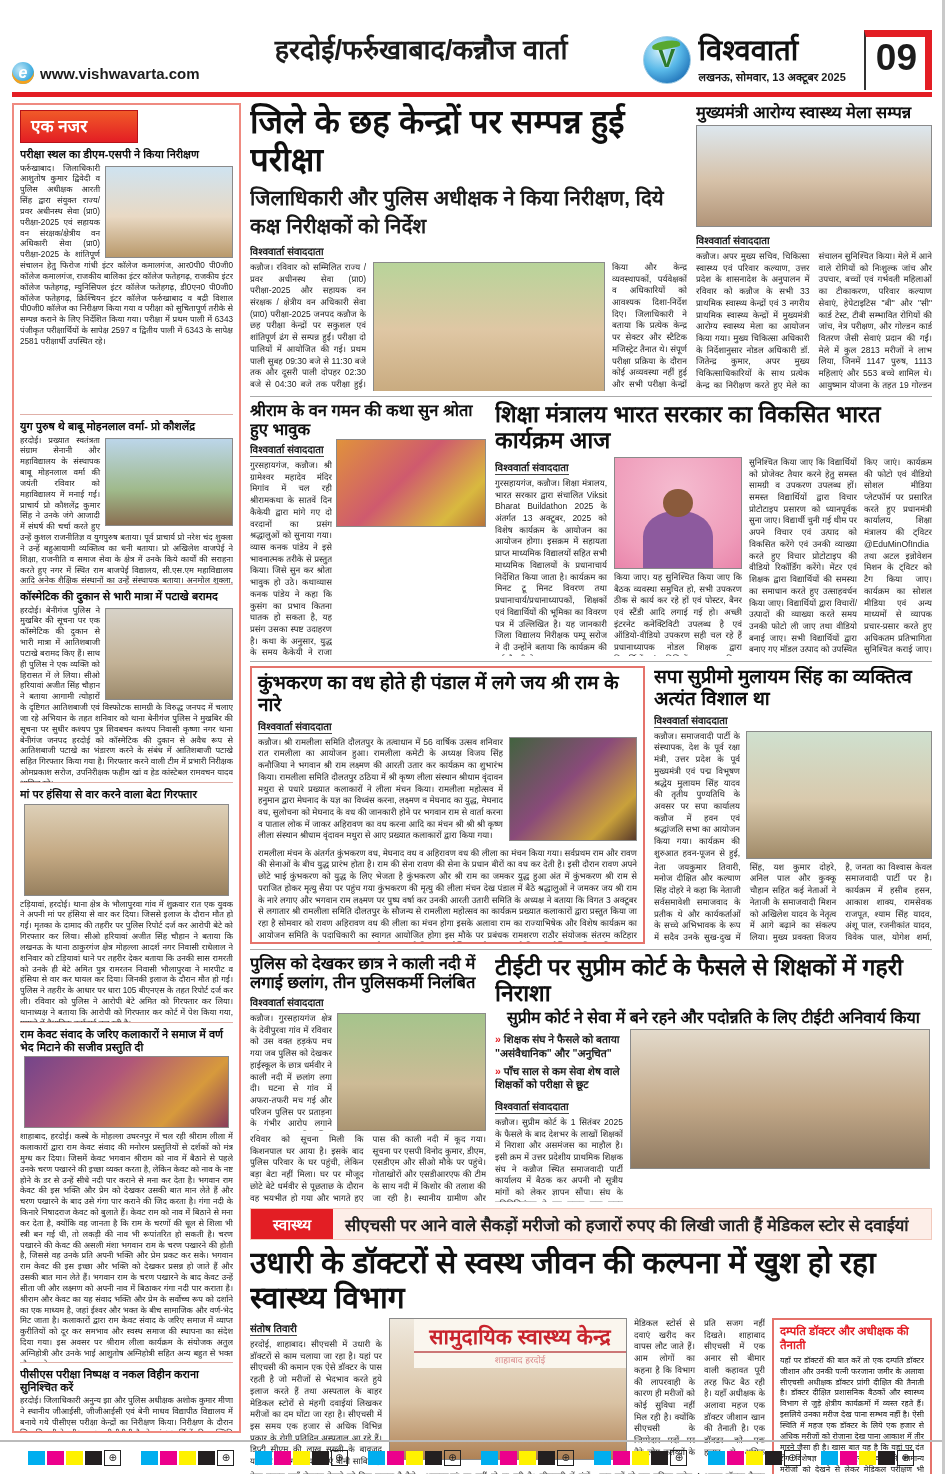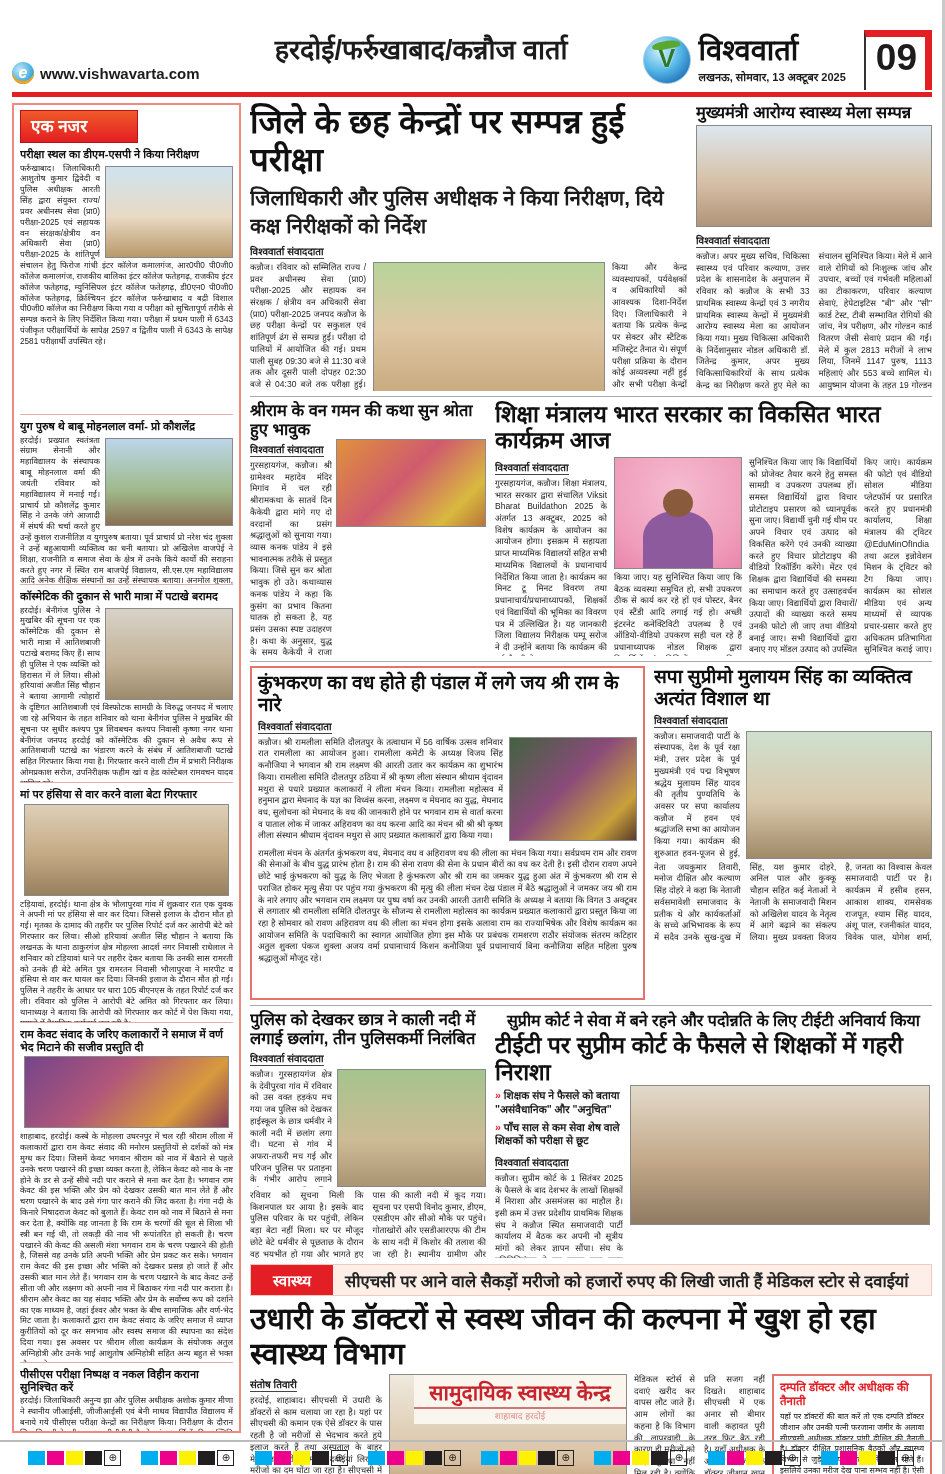--- a/index.html
+++ b/index.html
@@ -209,21 +209,21 @@
                 <div class="bd" style="height:96px;overflow:hidden;margin-top:3px;">किया जाए। यह सुनिश्चित किया जाए कि बैठक व्यवस्था समुचित हो, सभी उपकरण ठीक से कार्य कर रहे हों एवं पोस्टर, बैनर एवं स्टैंडी आदि लगाई गई हो। अच्छी इंटरनेट कनेक्टिविटी उपलब्ध है एवं ऑडियो-वीडियो उपकरण सही चल रहे हैं प्रधानाध्यापक नोडल शिक्षक द्वारा विद्यार्थियों एवं अतिथियों का स्वागत किया जाए तथा संक्षेप में कार्यक्रम के विषय में जानकारी भी दी जाए। पंजीकृत विद्यार्थियों को समूह के अनुसार बैठाया जाए। यह</div>
               </div>
               <div class="bd" style="width:108px;flex:none;height:212px;overflow:hidden;">सुनिश्चित किया जाए कि विद्यार्थियों को प्रोजेक्ट तैयार करने हेतु समस्त सामग्री व उपकरण उपलब्ध हों। समस्त विद्यार्थियों द्वारा विचार प्रोटोटाइप प्रसारण को ध्यानपूर्वक सुना जाए। विद्यार्थी चुनी गई थीम पर अपने विचार एवं उत्पाद को विकसित करेंगे एवं उनकी व्याख्या करते हुए विचार प्रोटोटाइप की वीडियो रिकॉर्डिंग करेंगे। मेंटर एवं शिक्षक द्वारा विद्यार्थियों की समस्या का समाधान करते हुए उत्साहवर्धन किया जाए। विद्यार्थियों द्वारा विचारों/उत्पादों की व्याख्या करते समय उनकी फोटो ली जाए तथा वीडियो बनाई जाए। सभी विद्यार्थियों द्वारा बनाए गए मॉडल उत्पाद को उपस्थित अतिथियों तथा अभिभावक के समक्ष प्रदर्शित किया जाए, सभी के प्रयासों की सराहना की जाए एवं मॉडल आदि सुरक्षित रखे जाएं। रिकॉर्ड किए गए वीडियो को Viksit Bharat Buildathon के पोर्टल Vbb.mic.gov.in पर अपलोड</div>
               <div class="bd" style="flex:1;height:212px;overflow:hidden;">किए जाएं। कार्यक्रम की फोटो एवं वीडियो सोशल मीडिया प्लेटफॉर्म पर प्रसारित करते हुए प्रधानमंत्री कार्यालय, शिक्षा मंत्रालय की ट्विटर @EduMinOfIndia तथा अटल इन्नोवेशन मिशन के ट्विटर को टैग किया जाए। कार्यक्रम का सोशल मीडिया एवं अन्य माध्यमों से व्यापक प्रचार-प्रसार करते हुए अधिकतम प्रतिभागिता सुनिश्चित कराई जाए। कार्यक्रम की geotagged फोटो एवम लघु वीडियो विभागीय व्हाट्सएप ग्रुप पर अवश्य साझा की जाए। उन्होंने कहा कि कार्यक्रम हेतु समस्त व्यवस्थाएं सुनिश्चित कराते हुए अधिक से अधिक विद्यार्थियों, शिक्षकों, अभिभावकों एवं हितधारकों की प्रतिभागिता सुनिश्चित कराई जाए। यह आदेश महानिदेशक स्कूल शिक्षा उत्तर प्रदेश का है इसको प्राथमिकता से विद्यालय के प्रधानाचार्य पूर्ण करने की व्यवस्था करें लापरवाही किसी कीमत पर सहन नहीं की जाएगी।</div>
             </div>
           </section>
         </div>
         <div class="sep"></div>
 
         <div class="row">
-          <section class="blk kbox" style="width:395px;flex:none;height:334px;">
+          <section class="blk kbox" style="width:395px;flex:none;height:278px;">
             <div class="hl h20">कुंभकरण का वध होते ही पंडाल में लगे जय श्री राम के नारे</div>
             <div class="bl">विश्ववार्ता संवाददाता</div>
             <div class="row" style="gap:6px;">
               <div class="bd" style="flex:1;height:108px;overflow:hidden;">कन्नौज। श्री रामलीला समिति दौलतपुर के तत्वाधान में 56 वार्षिक उत्सव शनिवार रात रामलीला का आयोजन हुआ। रामलीला कमेटी के अध्यक्ष विजय सिंह कनौजिया ने भगवान श्री राम लक्ष्मण की आरती उतार कर कार्यक्रम का शुभारंभ किया। रामलीला समिति दौलतपुर ठठिया में श्री कृष्ण लीला संस्थान श्रीधाम वृंदावन मथुरा से पधारे प्रख्यात कलाकारों ने लीला मंचन किया। रामलीला महोत्सव में हनुमान द्वारा मेघनाद के यज्ञ का विध्वंस करना, लक्ष्मण व मेघनाद का युद्ध, मेघनाद वध, सुलोचना को मेघनाद के वध की जानकारी होने पर भगवान राम से वार्ता करना व पाताल लोक में जाकर अहिरावण का वध करना आदि का मंचन श्री श्री श्री कृष्ण लीला संस्थान श्रीधाम वृंदावन मथुरा से आए प्रख्यात कलाकारों द्वारा किया गया।</div>
               <div class="ph ph-ramlila" style="width:128px;height:104px;"></div>
             </div>
             <div class="bd" style="height:118px;overflow:hidden;margin-top:3px;">रामलीला मंचन के अंतर्गत कुंभकरण वध, मेघनाद वध व अहिरावण वध की लीला का मंचन किया गया। सर्वप्रथम राम और रावण की सेनाओं के बीच युद्ध प्रारंभ होता है। राम की सेना रावण की सेना के प्रधान बीरों का वध कर देती है। इसी दौरान रावण अपने छोटे भाई कुंभकरण को युद्ध के लिए भेजता है कुंभकरण और श्री राम का जमकर युद्ध हुआ अंत में कुंभकरण श्री राम से पराजित होकर मृत्यु सैया पर पहुंच गया कुंभकरण की मृत्यु की लीला मंचन देख पंडाल में बैठे श्रद्धालुओं ने जमकर जय श्री राम के नारे लगाए और भगवान राम लक्ष्मण पर पुष्प वर्षा कर उनकी आरती उतारी समिति के अध्यक्ष ने बताया कि विगत 3 अक्टूबर से लगातार श्री रामलीला समिति दौलतपुर के सौजन्य से रामलीला महोत्सव का कार्यक्रम प्रख्यात कलाकारों द्वारा प्रस्तुत किया जा रहा है सोमवार को रावण अहिरावण वध की लीला का मंचन होगा इसके अलावा राम का राज्याभिषेक और विशेष कार्यक्रम का आयोजन समिति के पदाधिकारी का स्वागत आयोजित होगा इस मौके पर प्रबंधक रामशरण राठौर संयोजक संतरम कटिहार अतुल शुक्ला पंकज शुक्ला अजय वर्मा प्रधानाचार्य किशन कनौजिया पूर्व प्रधानाचार्य बिना कनौजिया सहित महिला पुरुष श्रद्धालुओं मौजूद रहे।</div>
           </section>
 
           <section class="blk" style="flex:1;height:278px;">
@@ -243,22 +243,22 @@
             <div class="hl h17">पुलिस को देखकर छात्र ने काली नदी में लगाई छलांग, तीन पुलिसकर्मी निलंबित</div>
             <div class="bl">विश्ववार्ता संवाददाता</div>
             <div class="row" style="gap:5px;">
               <div class="bd" style="width:82px;flex:none;height:118px;overflow:hidden;">कन्नौज। गुरसहायगंज क्षेत्र के देवीपुरवा गांव में रविवार को उस वक्त हड़कंप मच गया जब पुलिस को देखकर हाईस्कूल के छात्र धर्मवीर ने काली नदी में छलांग लगा दी। घटना से गांव में अफरा-तफरी मच गई और परिजन पुलिस पर प्रताड़ना के गंभीर आरोप लगाने लगे। बताया गया कि पुलिस धर्मवीर के बड़े भाई किशनपाल की तलाश में गांव पहुंची थी। किशनपाल दो साल पहले गांव की एक युवती को लेकर फरार हो गया था।</div>
               <div class="ph ph-river" style="flex:1;height:118px;"></div>
             </div>
             <div class="bd c2" style="height:78px;overflow:hidden;margin-top:3px;">रविवार को सूचना मिली कि किशनपाल घर आया है। इसके बाद पुलिस परिवार के घर पहुंची, लेकिन बड़ा बेटा नहीं मिला। घर पर मौजूद छोटे बेटे धर्मवीर से पूछताछ के दौरान वह भयभीत हो गया और भागते हुए पास की काली नदी में कूद गया। सूचना पर एसपी विनोद कुमार, डीएम, एसडीएम और सीओ मौके पर पहुंचे। गोताखोरों और एसडीआरएफ की टीम के साथ नदी में किशोर की तलाश की जा रही है। स्थानीय ग्रामीण और परिजन भी मौके पर जुट गए। घटना की जांच में एसपी ने कार्रवाई करते हुए गुरसहायगंज कोतवाल आलोक दुबे, चौकी इंचार्ज हरीश कुमार और सिपाही रईद के खिलाफ कार्रवाई की है। एसपी ने कहा कि डूबे हुए किशोर की तलाश जारी है और शव मिलने के बाद आगे की कड़ी कार्रवाई की जाएगी।</div>
           </section>
 
           <section class="blk" style="flex:1;height:248px;">
+            <div class="hl h24">टीईटी पर सुप्रीम कोर्ट के फैसले से शिक्षकों में गहरी निराशा</div>
             <div class="hl" style="font-size:16px;text-align:center;margin:2px 0;">सुप्रीम कोर्ट ने सेवा में बने रहने और पदोन्नति के लिए टीईटी अनिवार्य किया</div>
-            <div class="hl h24">टीईटी पर सुप्रीम कोर्ट के फैसले से शिक्षकों में गहरी निराशा</div>
             <div class="row" style="gap:7px;">
               <div class="bullets" style="width:128px;flex:none;">
                 <div class="bit">शिक्षक संघ ने फैसले को बताया "असंवैधानिक" और "अनुचित"</div>
                 <div class="bit">पाँच साल से कम सेवा शेष वाले शिक्षकों को परीक्षा से छूट</div>
                 <div class="bl">विश्ववार्ता संवाददाता</div>
                 <div class="bd" style="height:92px;overflow:hidden;">कन्नौज। सुप्रीम कोर्ट के 1 सितंबर 2025 के फैसले के बाद देशभर के लाखों शिक्षकों में निराशा और असमंजस का माहौल है। इसी क्रम में उत्तर प्रदेशीय प्राथमिक शिक्षक संघ ने कन्नौज स्थित समाजवादी पार्टी कार्यालय में बैठक कर अपनी नौ सूत्रीय मांगों को लेकर ज्ञापन सौंपा। संघ के प्रतिनिधिमंडल ने यह ज्ञापन सपा मुख्य प्रवक्ता विजय द्विवेदी को सौंपते हुए कन्नौज सांसद अखिलेश यादव से अनुरोध किया कि वे शिक्षकों</div>
               </div>
               <div class="ph ph-teach" style="width:300px;height:140px;"></div>
               <div class="bd" style="flex:1;height:178px;overflow:hidden;column-count:1;">की समस्या को संसद में प्रभावी रूप से उठाएँ और केंद्र सरकार पर इस मामले में हस्तक्षेप का दबाव बनाएं। जिन शिक्षकों की सेवा अवधि पाँच वर्ष से कम शेष है, उन्हें परीक्षा से छूट दी जाएगी, लेकिन वे पदोन्नति के पात्र नहीं होंगे। यहाँ जिनकी सेवानिवृत्ति में पाँच वर्ष से अधिक समय बचा है, उन्हें दो वर्ष के भीतर टीईटी उत्तीर्ण करना अनिवार्य होगा, अन्यथा सेवा से हटाया जा सकता है। संघ ने इसे "असंवैधानिक" और "प्राकृतिक न्याय के सिद्धांतों के विपरीत" बताते हुए कहा कि टीईटी केवल पात्रता परीक्षा है, इसे शिक्षकीय योग्यता का पैमाना नहीं बनाया जा सकता। दशकों से सेवा दे रहे, प्रशिक्षित और उच्च शिक्षित शिक्षकों से अब पात्रता परीक्षा की मांग करना अन्यायपूर्ण है। संघ ने ज्ञापन के माध्यम से प्रधानमंत्री नरेंद्र मोदी से आग्रह किया है कि केंद्र सरकार सुप्रीम कोर्ट के इस निर्णय के विरुद्ध पुनर्विचार याचिका दायर करे या आवश्यक होने पर अध्यादेश जारी कर शिक्षकों की सेवा-सुरक्षा सुनिश्चित करे। सपा कार्यालय में लोहिया वाहिनी जिला अध्यक्ष अंशु पाल, हसीब हसन उपस्थित रहे। ज्ञापन सौंपते हुए कार्यालय में रामेन्द्र पाल, स्वर्वेश द्विवेदी, रमाशंकर सिंह, कदीर अहमद, अशोक कुमार, विवेक चतुर्वेदी, दिलीप कुमार यादव सहित दर्जनों शिक्षक उपस्थित रहे।</div>
             </div>

